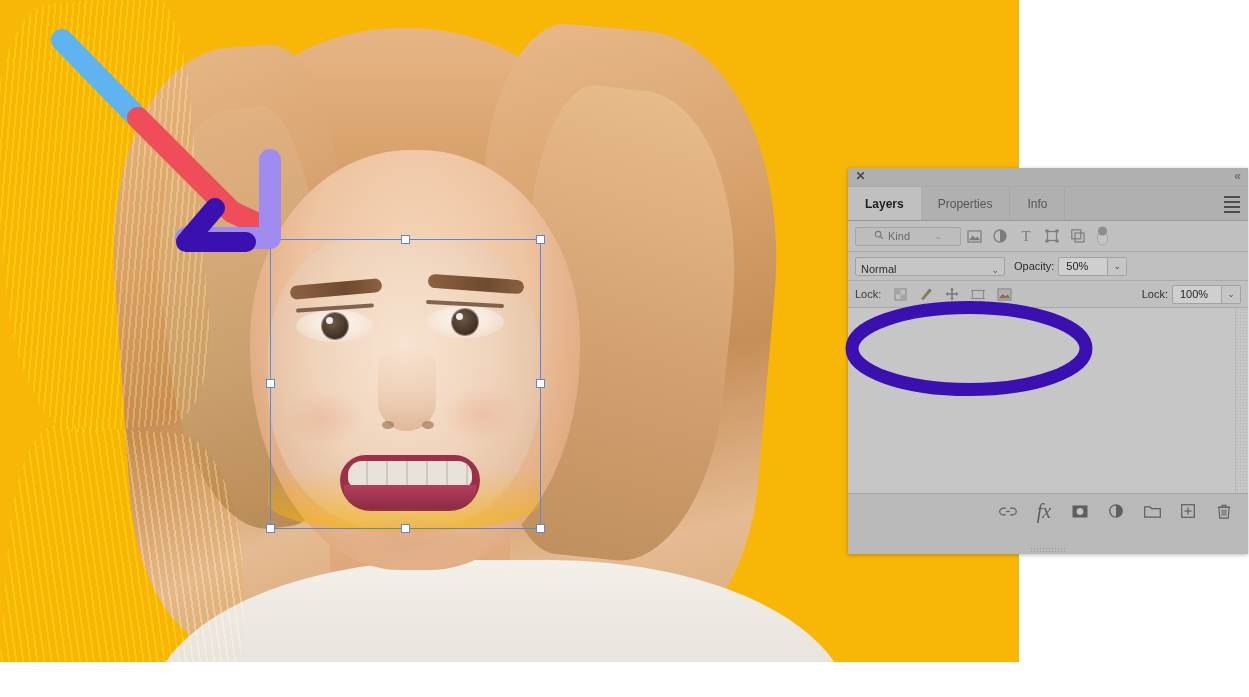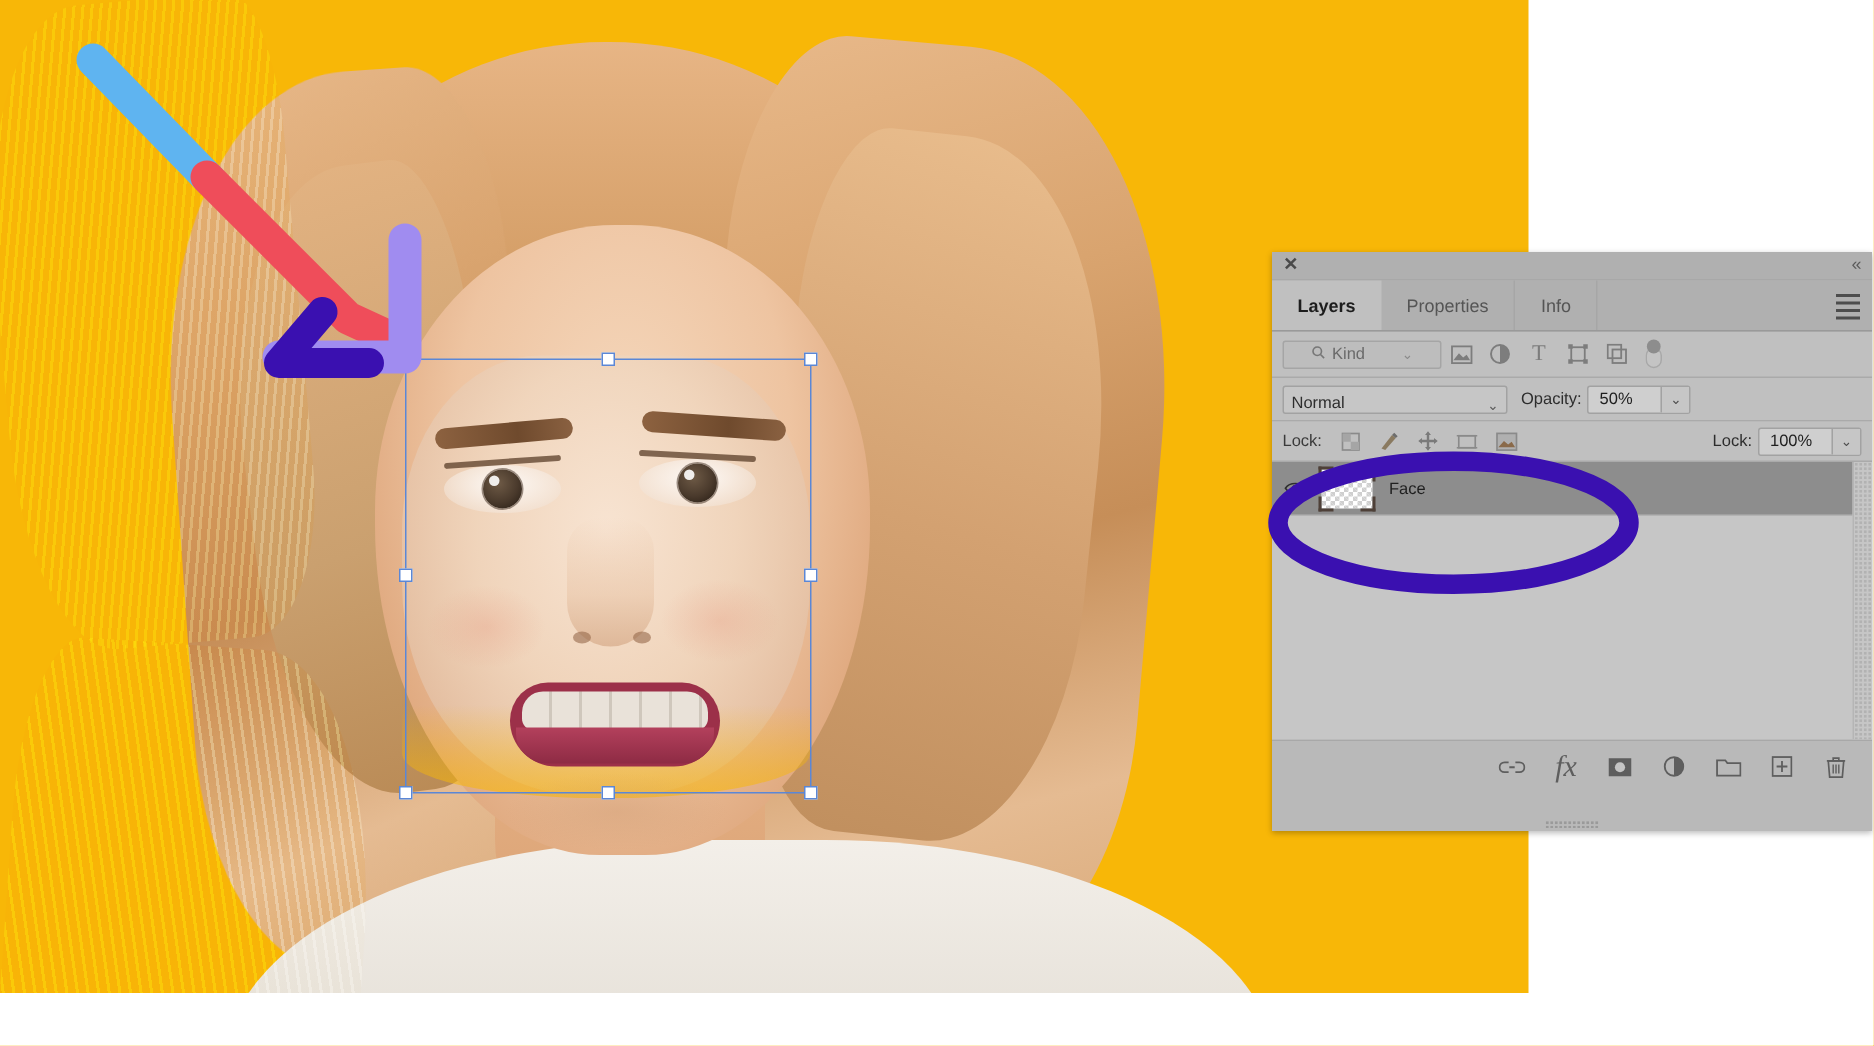--- a/index.html
+++ b/index.html
@@ -491,36 +491,20 @@
     </div>
     <span class="field-label" style="margin-left:auto;">Lock:</span>
     <div class="numfield">
       <span class="val">100%</span>
       <span class="stepper">⌄</span>
     </div>
   </div>
 
   <div id="layerlist">
 
-    <div class="layer-row selected">
-      <div class="eye-cell">
-        <svg width="15" height="11" viewBox="0 0 16 11">
-          <path d="M1 5.5 C4 1, 12 1, 15 5.5 C12 10, 4 10, 1 5.5 Z" fill="none" stroke="#2e2e2e" stroke-width="1.1"></path>
-          <circle cx="8" cy="5.5" r="2.4" fill="#2e2e2e"></circle>
-        </svg>
-      </div>
-      <div class="thumb">
-        <div class="thumb-checker"></div>
-        <div class="thumb-corner tc-nw"></div>
-        <div class="thumb-corner tc-ne"></div>
-        <div class="thumb-corner tc-sw"></div>
-        <div class="thumb-corner tc-se"></div>
-      </div>
-      <span class="layer-name">Face</span>
-    </div>
 
 
     <div id="list-scrollbar"></div>
   </div>
 
   <div id="panel-footer">
     <div class="foot-icon">
       <svg width="18" height="11" viewBox="0 0 20 11">
           <path d="M8 5.5 H12" stroke="#5e5e5e" stroke-width="1.3"></path>
           <path d="M7.5 1.8 H4.5 a3.7 3.7 0 0 0 0 7.4 H7.5" stroke="#5e5e5e" stroke-width="1.3" fill="none"></path>

